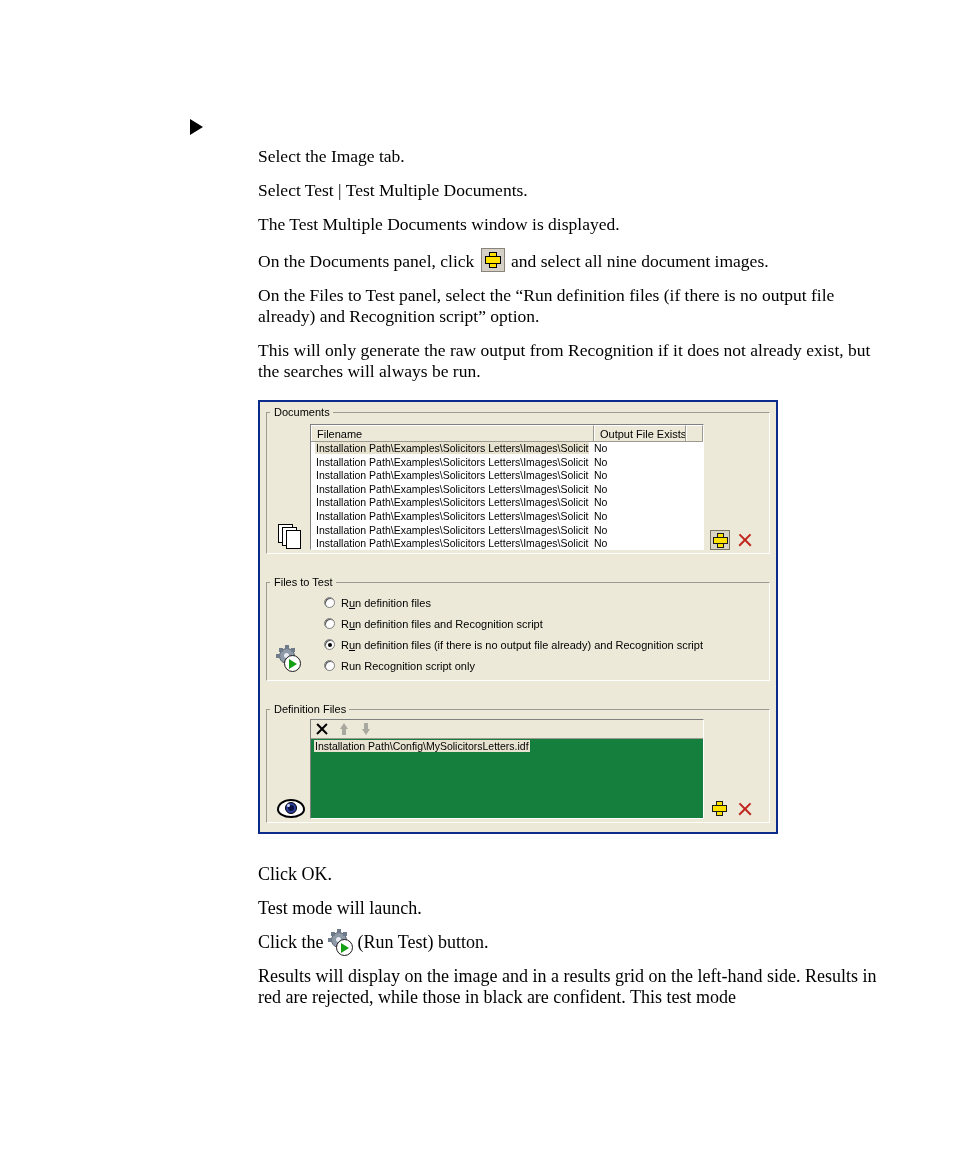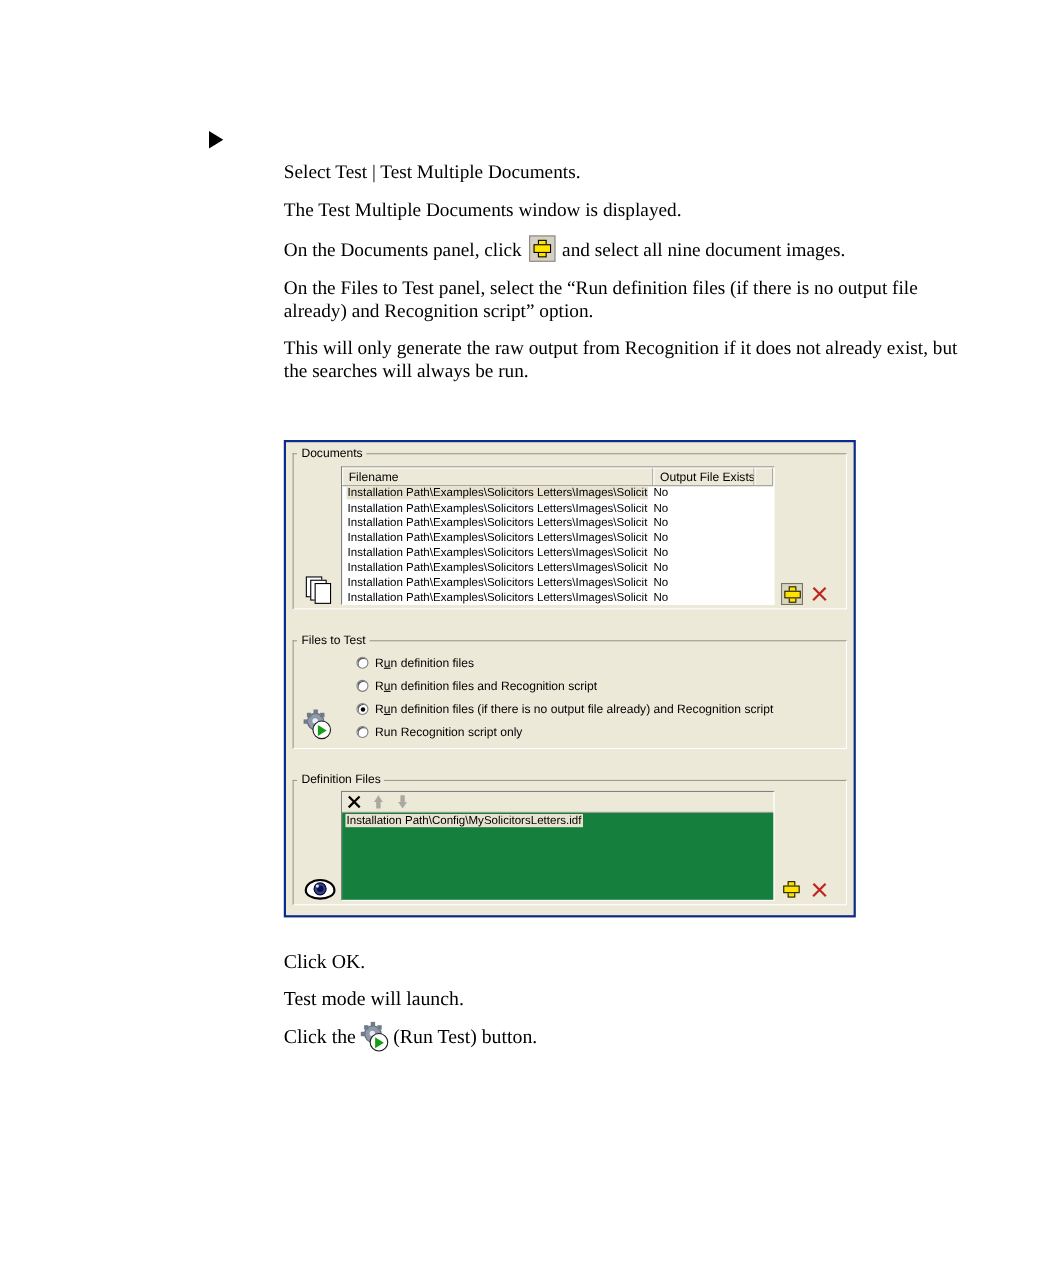--- a/index.html
+++ b/index.html
@@ -521,20 +521,21 @@
     box-sizing: border-box;
     cursor: pointer;
   }
 </style>
 </head>
 <body>
 
 <div class="page-marker"></div>
 
 <div class="prose">
+  <p>Select the Image tab.</p>
   <p>Select Test | Test Multiple Documents.</p>
   <p>The Test Multiple Documents window is displayed.</p>
   <p>
     <span>On the Documents panel, click</span>
     <span class="inline-plusbtn">
       <span class="pl-v"></span><span class="pl-h"></span>
     </span>
     <span>and select all nine document images.</span>
   </p>
   <p>On the Files to Test panel, select the “Run definition files (if there is no output file already) and Recognition script” option.</p>
@@ -733,13 +734,14 @@
           <span class="tooth" style="left:-2px; top:7px;"></span>
           <span class="tooth" style="left:1px; top:1px;"></span>
           <span class="tooth" style="left:13px; top:1px;"></span>
         </span>
         <span class="play-circle"></span>
         <span class="play-tri"></span>
       </span>
     </span>
     <span>(Run Test) button.</span>
   </p>
+  <p>Results will display on the image and in a results grid on the left-hand side. Results in red are rejected, while those in black are confident. This test mode</p>
 </div>
 
 </body></html>

